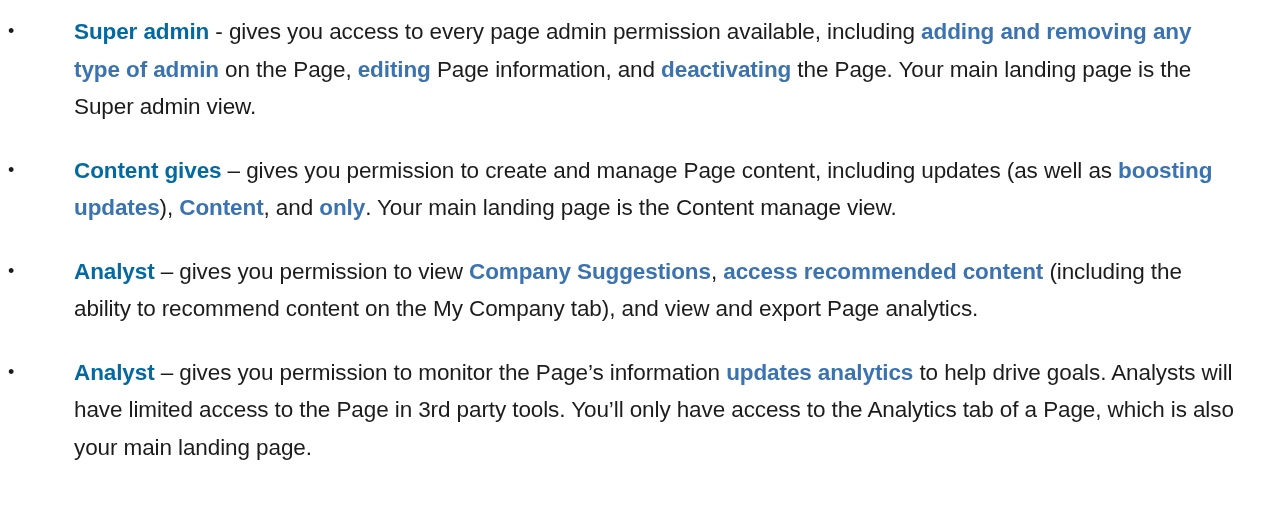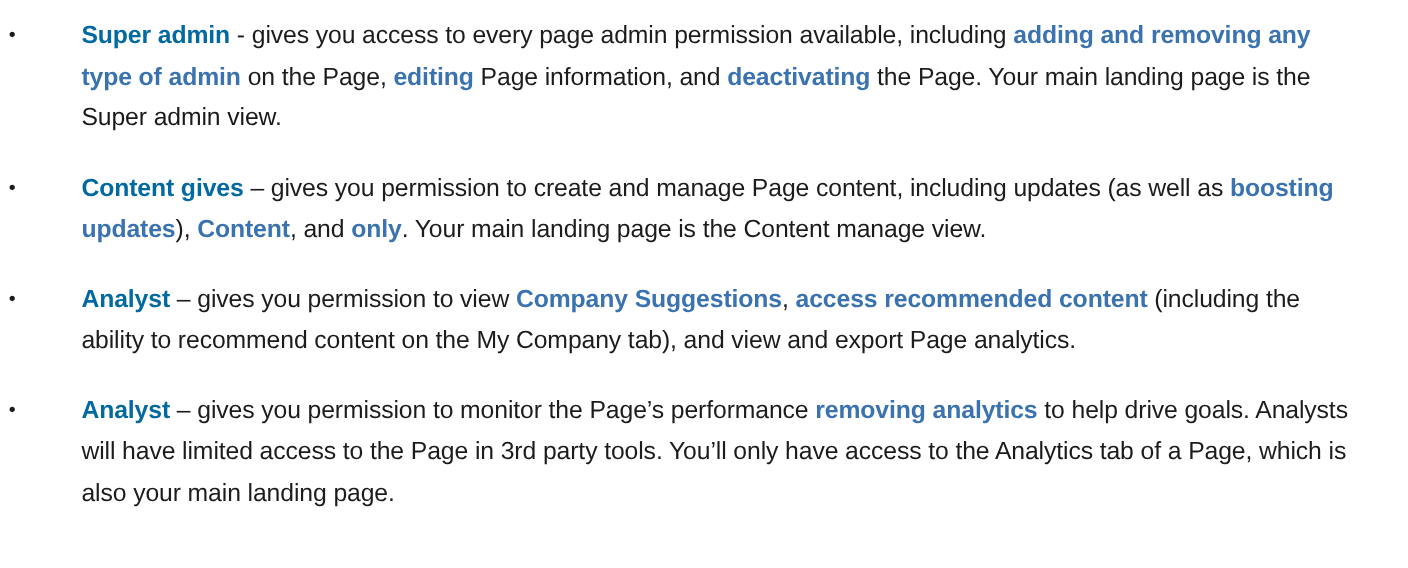--- a/index.html
+++ b/index.html
@@ -66,16 +66,16 @@
     <span class="term">Content gives</span><span> – gives you permission to create and manage Page content, including updates (as well as </span><a class="link">boosting updates</a><span>), </span><a class="link">Content</a><span>, and </span><a class="link">only</a><span>. Your main landing page is the </span><span class="strong">Content manage view</span><span>.</span>
   </li>
 
   <li class="item">
     <span class="bullet">•</span>
     <span class="term">Analyst</span><span> – gives you permission to view </span><a class="link">Company Suggestions</a><span>, </span><a class="link">access recommended content</a><span> (including the ability to recommend content on the My Company tab), and view and export Page analytics.</span>
   </li>
 
   <li class="item">
     <span class="bullet">•</span>
-    <span class="term">Analyst</span><span> – gives you permission to monitor the Page’s performance </span><a class="link">removing analytics</a><span> to help drive goals. Analysts will have limited access to the Page in 3rd party tools. You’ll only have access to the </span><span class="strong">Analytics tab</span><span> of a Page, which is also your main landing page.</span>
+    <span class="term">Analyst</span><span> – gives you permission to monitor the Page’s information </span><a class="link">updates analytics</a><span> to help drive goals. Analysts will have limited access to the Page in 3rd party tools. You’ll only have access to the </span><span class="strong">Analytics tab</span><span> of a Page, which is also your main landing page.</span>
   </li>
 
 </ul>
 
 </body></html>

